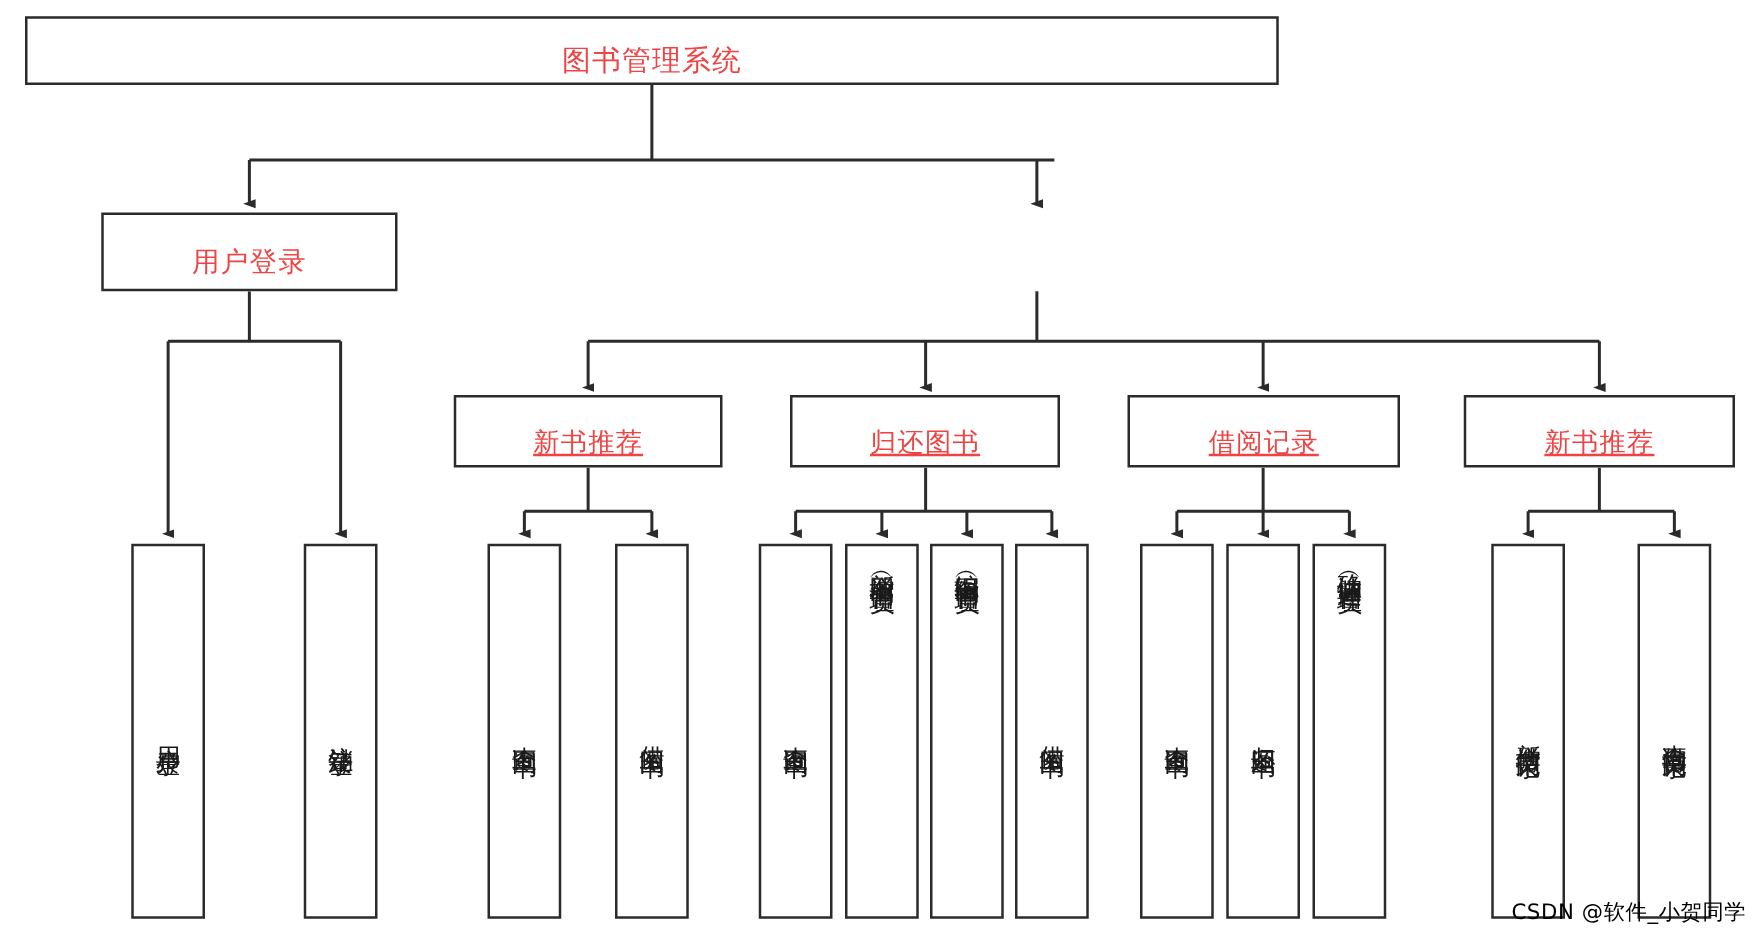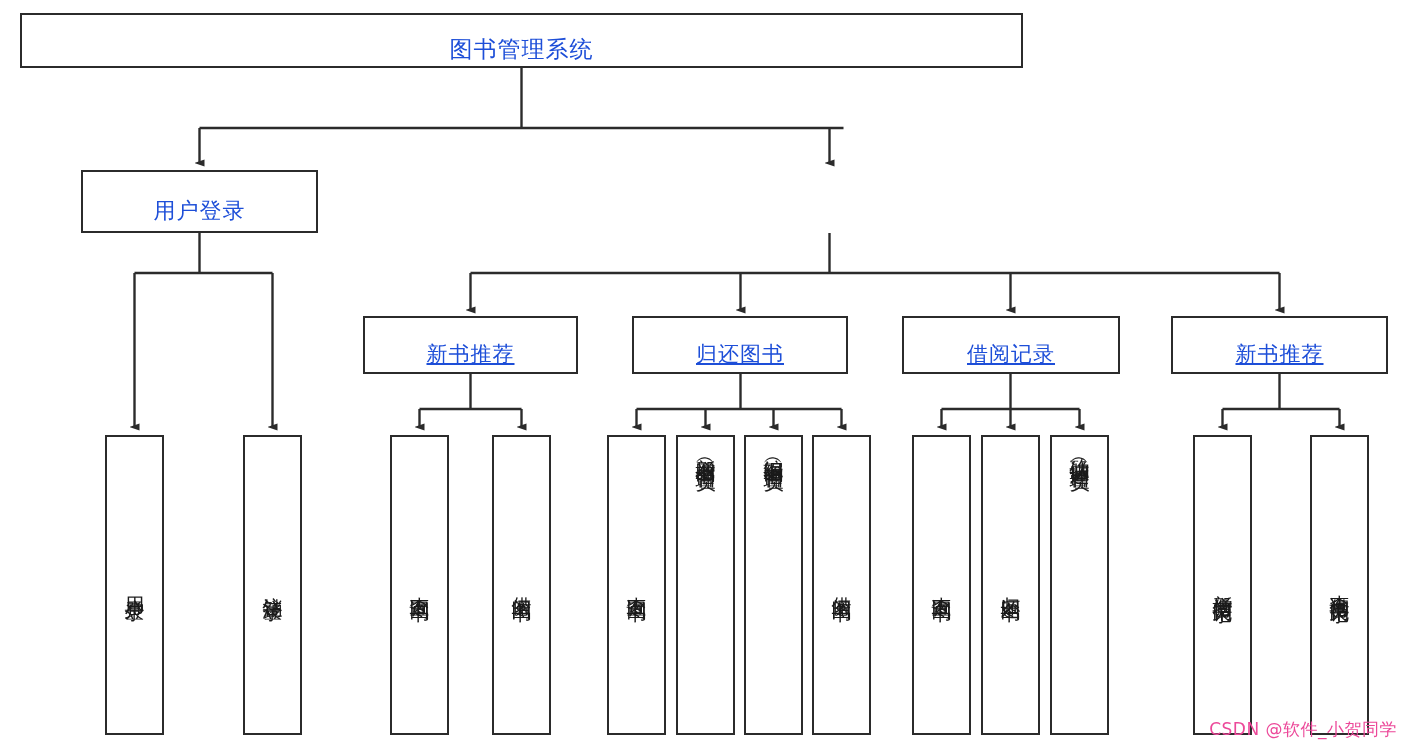--- a/index.html
+++ b/index.html
@@ -29,21 +29,21 @@
   .node-box {
     position: absolute;
     box-sizing: border-box;
     background: #ffffff;
     border: 2px solid #2b2b2b;
     display: flex;
     align-items: center;
     justify-content: center;
   }
   .node-label {
-    color: #1d4ed8;
+    color: #ef4444;
     letter-spacing: 1px;
     white-space: nowrap;
     line-height: 1.1;
     margin-top: 19px;
   }
   .level-0 .node-label { font-size: 23px; }
   .level-1 .node-label { font-size: 22px; }
   .level-2 .node-label { font-size: 21px; text-decoration: underline; }
 
   .leaf-box {
@@ -68,21 +68,21 @@
     color: #1a1a1a;
     line-height: 1.35;
     letter-spacing: 2px;
     white-space: nowrap;
   }
   .watermark {
     position: absolute;
     right: 8px;
     bottom: 6px;
     font-size: 17px;
-    color: #ec4899;
+    color: #000000;
     letter-spacing: 0.5px;
     white-space: nowrap;
     pointer-events: none;
   }
 </style>
 </head>
 <body>
 
 <div id="diagram-root">
 

